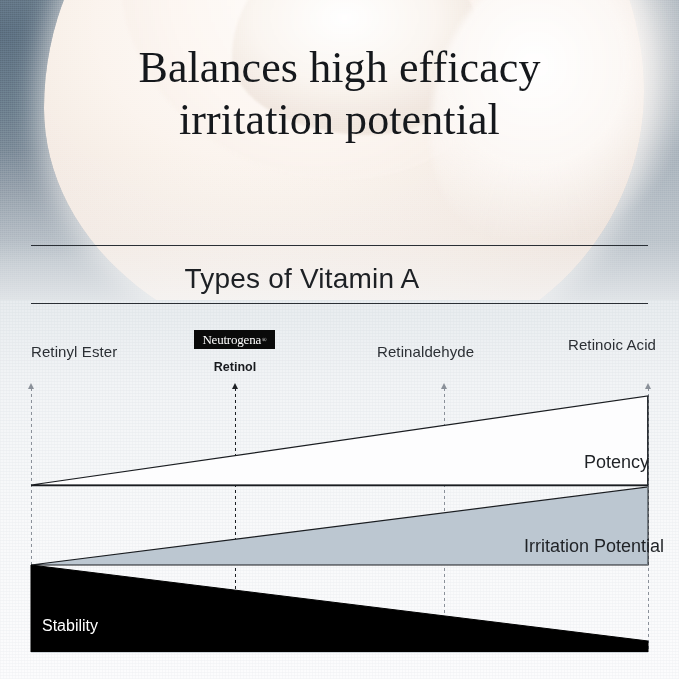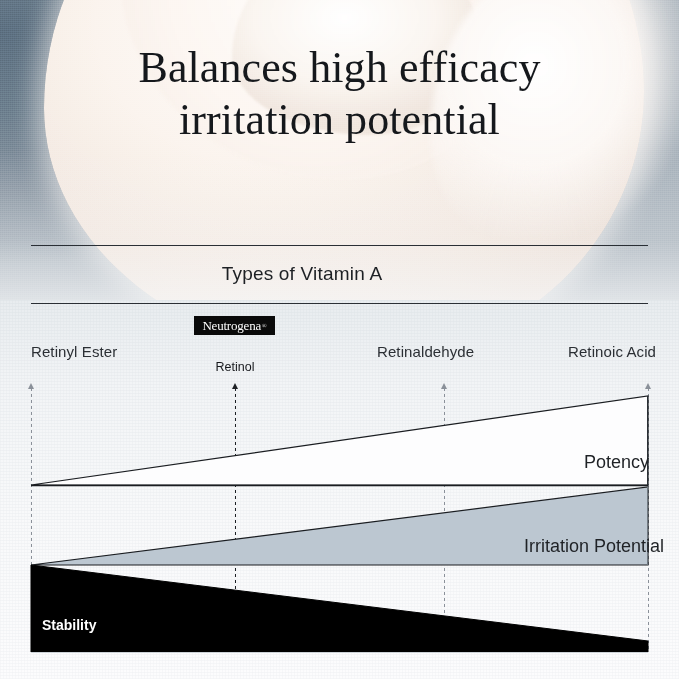--- a/index.html
+++ b/index.html
@@ -130,34 +130,34 @@
     height: 1px;
     background: #2a2f35;
   }
   .rule-top { top: 245px; }
   .rule-bot { top: 303px; }
   .section-title {
     position: absolute;
     left: 0; top: 263px;
     width: 604px;
     text-align: center;
-    font-size: 19px;
+    font-size: 28px;
     color: #1d2024;
     letter-spacing: .2px;
   }
   .cat-label {
     position: absolute;
     font-size: 15px;
     color: #2b2f34;
     white-space: nowrap;
     letter-spacing: .1px;
   }
   .neutrogena-badge {
     position: absolute;
-    left: 194px; top: 316px;
+    left: 194px; top: 330px;
     width: 81px; height: 19px;
     background: #0a0a0a;
     display: flex;
     align-items: center;
     justify-content: center;
   }
   .neutrogena-badge .ntxt {
     font-family: "Liberation Serif", "DejaVu Serif", serif;
     color: #ffffff;
     font-size: 13px;
@@ -172,21 +172,21 @@
     font-size: 6px;
     vertical-align: super;
     margin-left: 1px;
   }
   .retinol-label {
     position: absolute;
     left: 0; top: 360px;
     width: 470px;
     text-align: center;
     font-size: 12.5px;
-    font-weight: normal;
+    font-weight: bold;
     color: #17191d;
   }
 
   
   .vline {
     position: absolute;
     top: 388px;
     width: 1px;
     height: 262px;
     background-image: linear-gradient(to bottom, #8a9099 0 3px, rgba(0,0,0,0) 3px 6px);
@@ -208,21 +208,21 @@
 
   
   .plot { position: absolute; left: 0; top: 0; }
 
   .series-label {
     position: absolute;
     font-size: 18px;
     color: #1f2226;
     white-space: nowrap;
   }
-  .series-label.on-dark { color: #ffffff; font-weight: bold; font-size: 14px;}
+  .series-label.on-dark { color: #ffffff; font-weight: normal; font-size: 16px;}
 </style>
 </head>
 <body>
 
 <div id="page">
 
   <div class="hero">
     <div class="hero-slate"></div>
     <div class="cream-main"></div>
     <div class="cream-main2"></div>
@@ -249,21 +249,21 @@
     <div class="cat-label" style="left:31px; top:343px;">Retinyl Ester</div>
 
     <div class="neutrogena-badge">
       <span class="ntxt">Neutrogena</span>
         <span class="tm">®</span>
     </div>
     <div class="retinol-label">Retinol</div>
 
     <div class="cat-label" style="left:377px; top:343px;">Retinaldehyde</div>
 
-    <div class="cat-label" style="left:568px; top:343px;">Retinoic Acid</div>
+    <div class="cat-label" style="left:568px; top:336px;">Retinoic Acid</div>
 
     <div class="vcap" style="left:27.5px;"></div>
     <div class="vline" style="left:31px;"></div>
 
     <div class="vcap dark" style="left:231.5px;"></div>
     <div class="vline dark" style="left:235px;"></div>
 
     <div class="vcap" style="left:440.5px;"></div>
     <div class="vline" style="left:444px;"></div>
 

